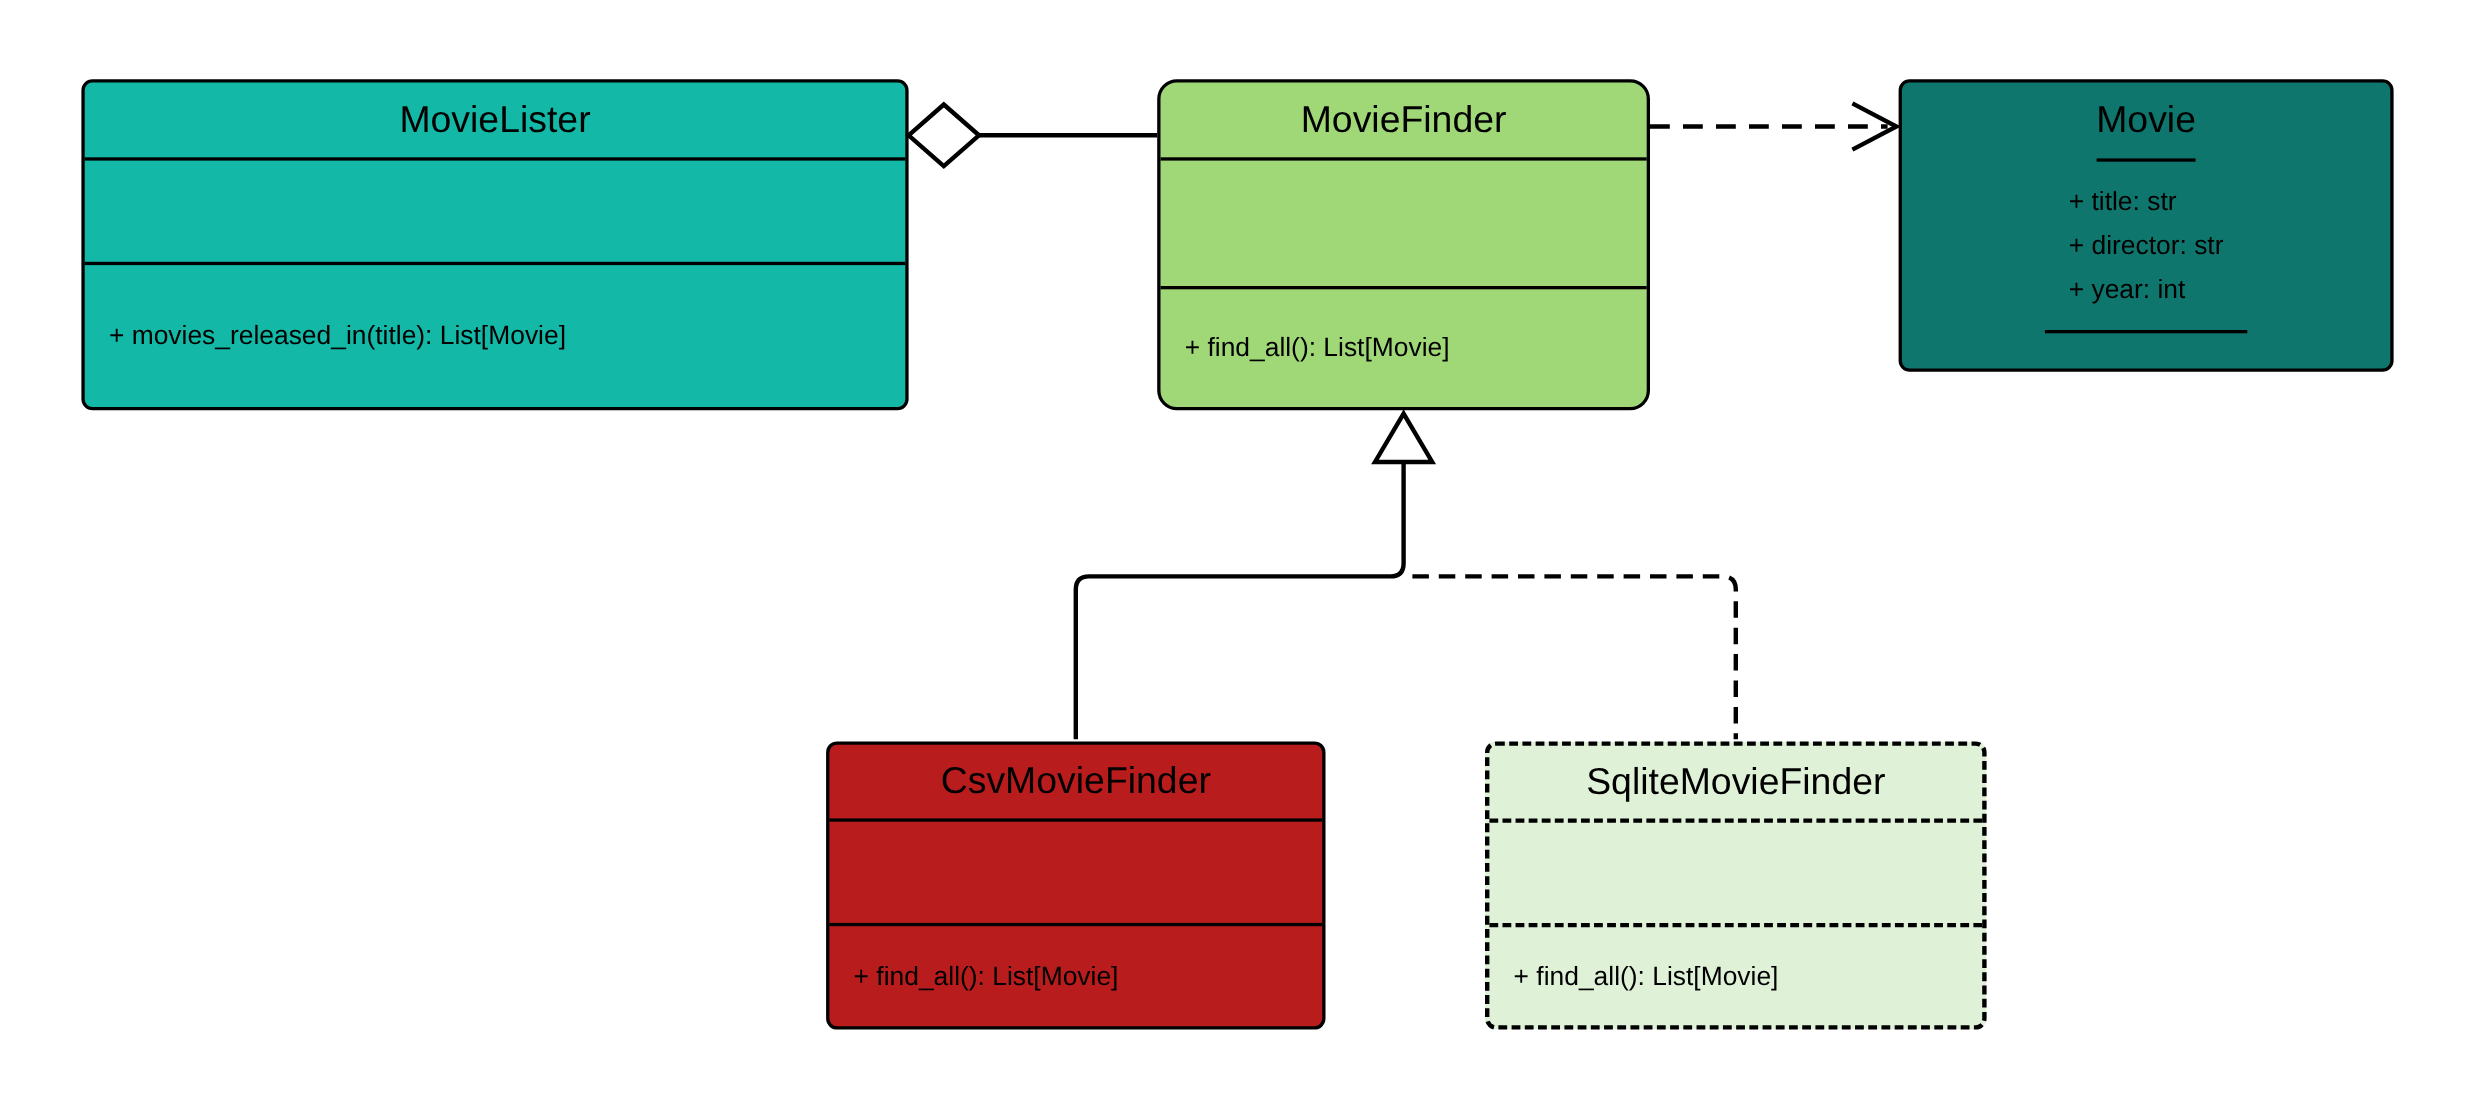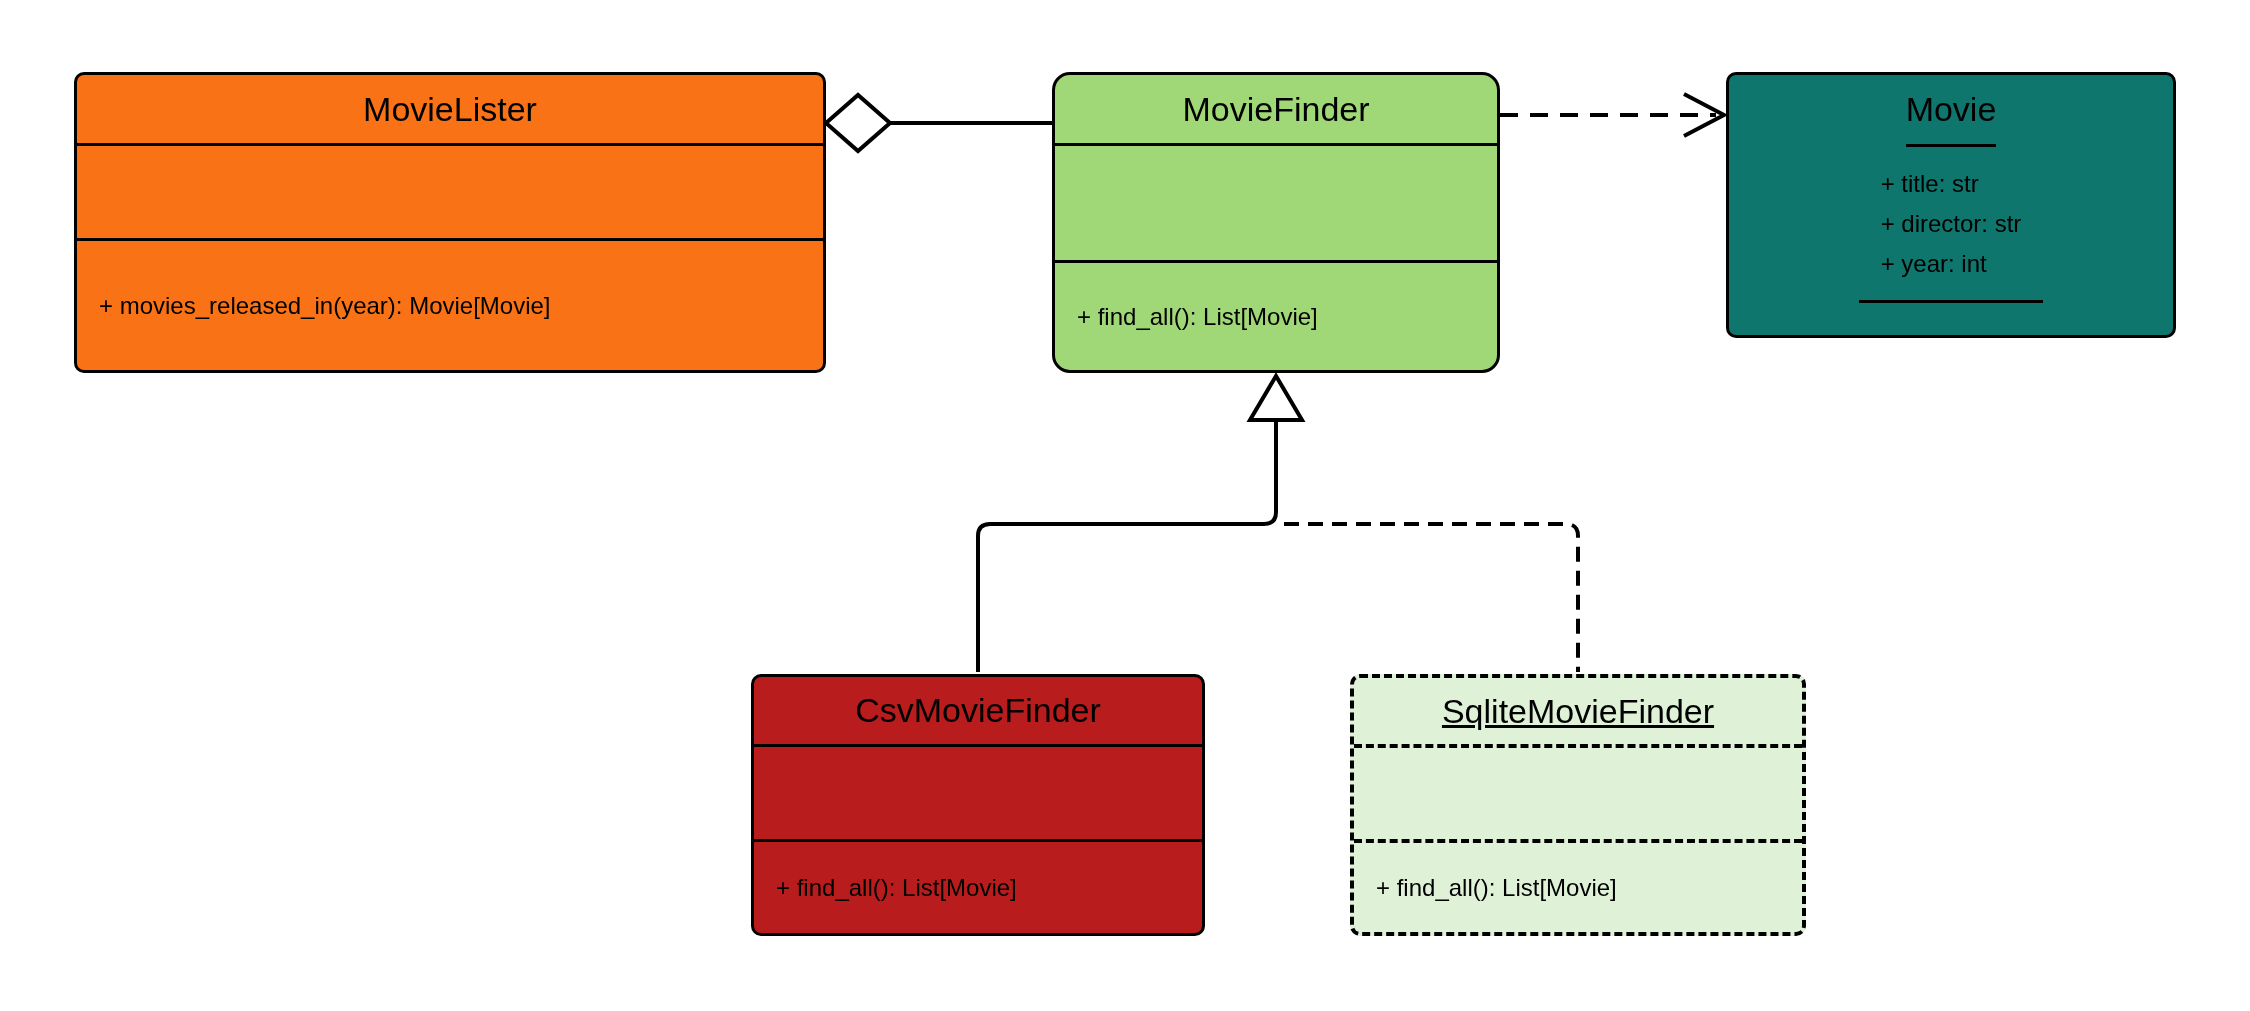--- a/index.html
+++ b/index.html
@@ -46,45 +46,45 @@
     flex-direction: column;
     justify-content: center;
     padding: 0 22px;
   }
   .member {
     font-size: 24px;
     line-height: 40px;
     white-space: nowrap;
   }
   .dashed-box { border-style: dashed; border-width: 4px; }
-  .dashed-box .sec-title { border-bottom-style: dashed; border-bottom-width: 4px; text-decoration: underline; }
+  .dashed-box .sec-title { border-bottom-style: dashed; border-bottom-width: 4px; }
   .dashed-box .sec-attrs { border-bottom-style: dashed; border-bottom-width: 4px; }
   .overlay {
     position: absolute;
     left: 0; top: 0;
     width: 2250px; height: 1011px;
   }
   .conn { stroke: #000; stroke-width: 4; }
   .hollow { fill: #ffffff; stroke-linejoin: miter; }
   .nofill { fill: none; }
   .dash-dep { stroke-dasharray: 18 12; }
   .dash-inh { stroke-dasharray: 15 9; }
 </style>
 </head>
 <body>
 
 <div class="canvas">
 
-  <div class="uml-class" style="left: 74px; top: 72px; width: 752px; height: 301px; background-color: #f97316;">
+  <div class="uml-class" style="left: 74px; top: 72px; width: 752px; height: 301px; background-color: #14b8a6;">
     <div class="sec-title" style="height:71px">
       <span>MovieLister</span>
     </div>
     <div class="sec-attrs" style="height:95px"></div>
     <div class="sec-methods">
-      <div class="member">+ movies_released_in(year): Movie[Movie]</div>
+      <div class="member">+ movies_released_in(title): List[Movie]</div>
     </div>
   </div>
 
   <div class="uml-class" style="left: 1052px; top: 72px; width: 448px; height: 301px; background-color: rgb(160, 216, 119); border-radius: 18px;">
     <div class="sec-title" style="height:71px">
       <span>MovieFinder</span>
     </div>
     <div class="sec-attrs" style="height:117px"></div>
     <div class="sec-methods">
       <div class="member">+ find_all(): List[Movie]</div>

